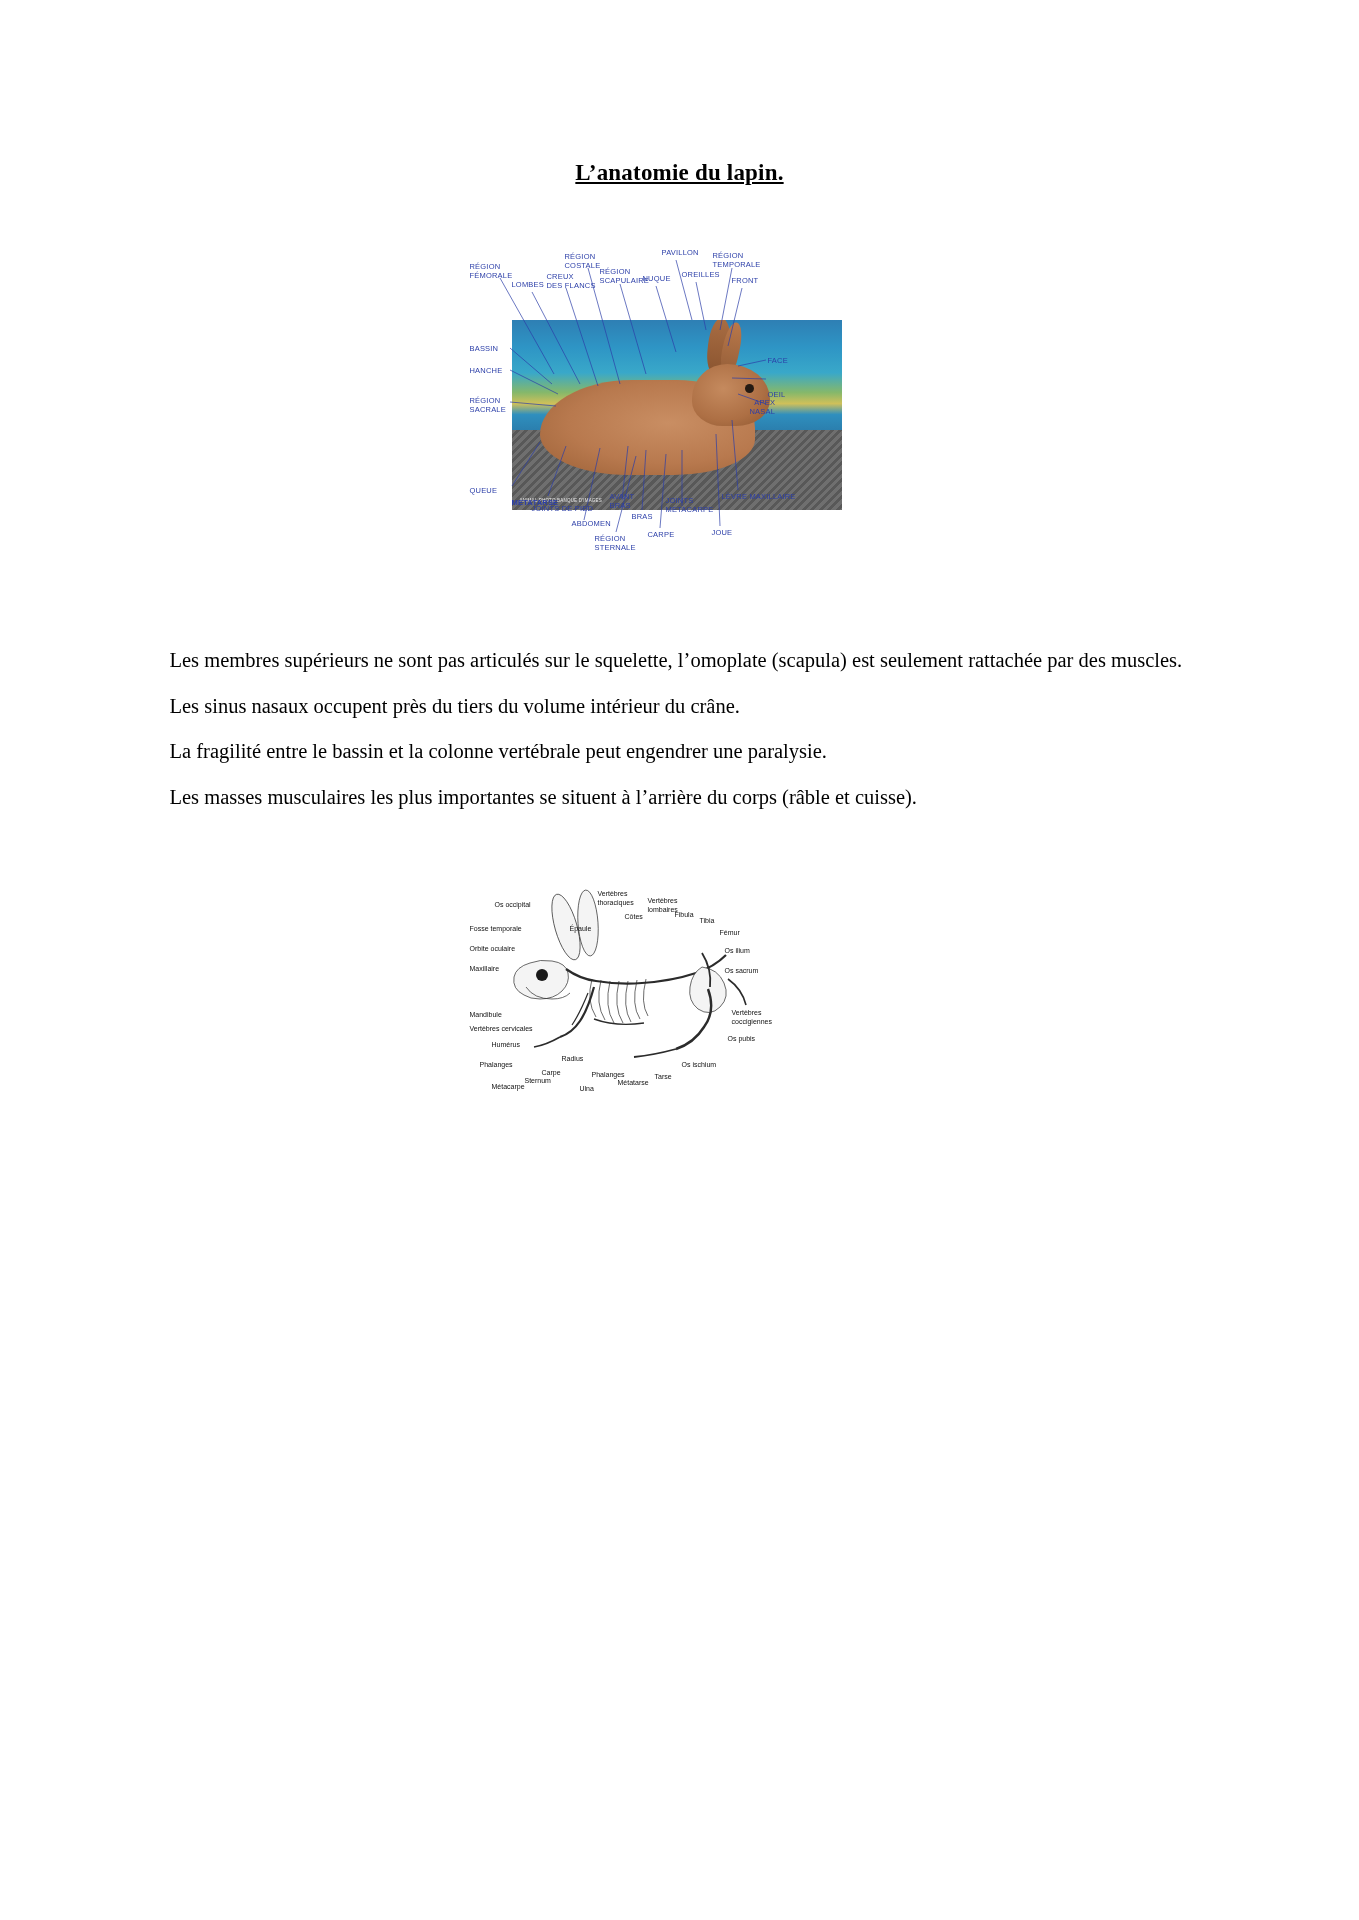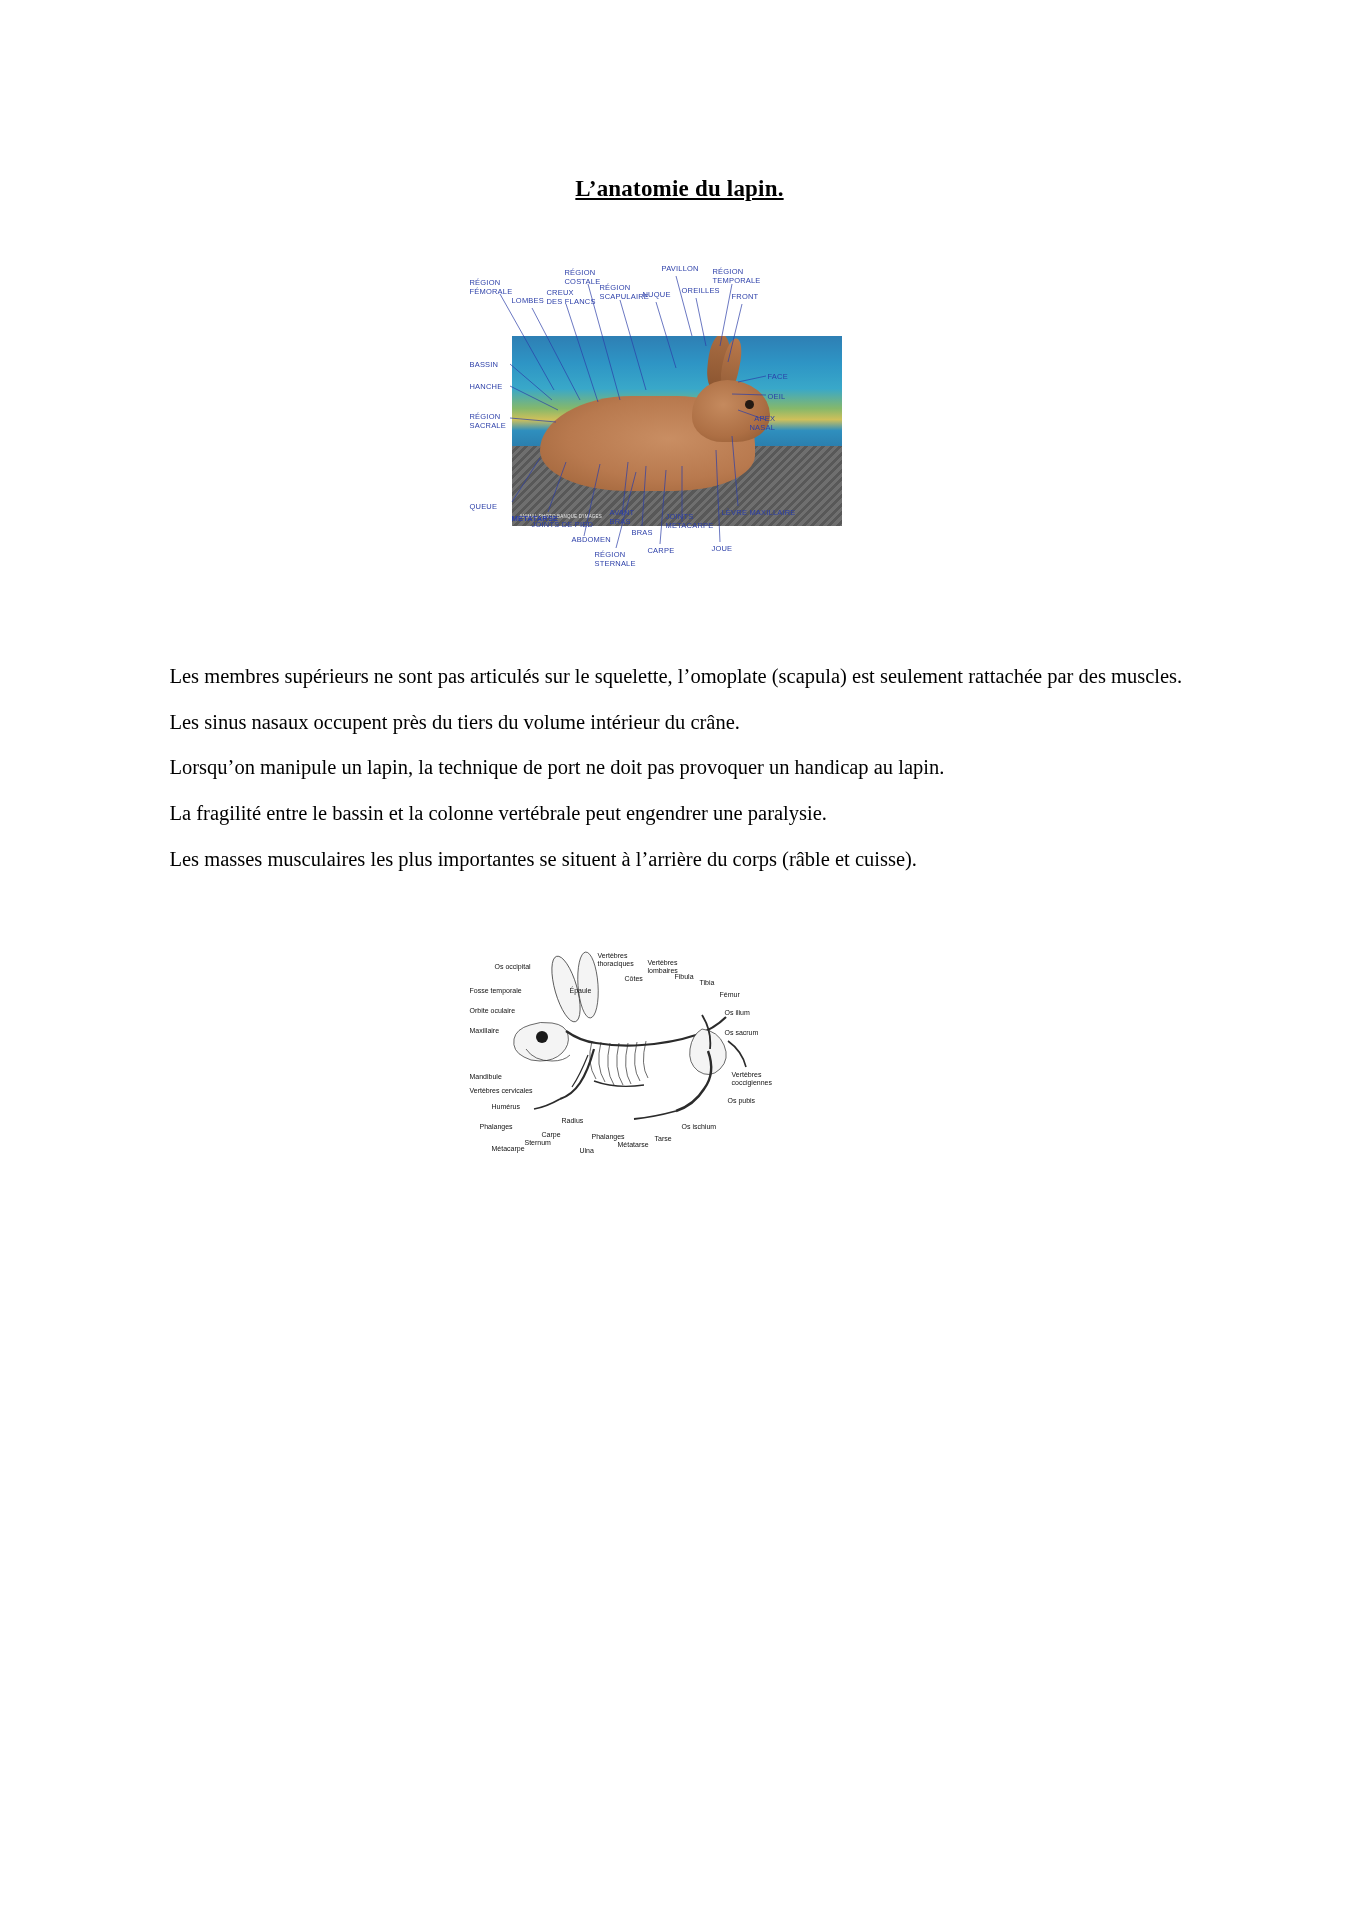--- a/index.html
+++ b/index.html
@@ -13,21 +13,21 @@
     font-family: "Liberation Serif", serif;
     color: #000000;
     position: relative;
     overflow: hidden;
   }
   .page {
     position: relative;
     width: 1359px;
     height: 1920px;
     box-sizing: border-box;
-    padding: 16px;
+    padding: 0;
   }
   .doc-title {
     text-align: center;
     font-weight: bold;
     font-size: 23px;
     text-decoration: underline;
     margin: 0;
     padding-top: 160px;
     letter-spacing: 0.2px;
     font-family: "Liberation Serif", serif;
@@ -239,21 +239,21 @@
     <div class="lbl" style="left:130px; top:33px;">RÉGION
 SCAPULAIRE</div>
     <div class="lbl" style="left:173px; top:40px;">NUQUE</div>
     <div class="lbl" style="left:212px; top:36px;">OREILLES</div>
     <div class="lbl" style="left:262px; top:42px;">FRONT</div>
     <div class="lbl" style="left:0px;   top:110px;text-align:center;">BASSIN</div>
     <div class="lbl" style="left:0px;   top:132px;">HANCHE</div>
     <div class="lbl" style="left:0px;   top:162px;">RÉGION
 SACRALE</div>
     <div class="lbl" style="left:298px; top:122px;">FACE</div>
-    <div class="lbl" style="left:298px; top:142px;">OEIL</div>
+    <div class="lbl" style="left:298px; top:156px;">OEIL</div>
     <div class="lbl" style="left:280px; top:164px;text-align:right;">APEX
 NASAL</div>
     <div class="lbl" style="left:0px;   top:252px;">QUEUE</div>
     <div class="lbl" style="left:42px;  top:264px;font-weight:bold;">METATARSE</div>
     <div class="lbl" style="left:62px;  top:270px;">JOINTS DE PIED</div>
     <div class="lbl" style="left:102px; top:285px;">ABDOMEN</div>
     <div class="lbl" style="left:140px; top:258px;">AVANT
 BRAS</div>
     <div class="lbl" style="left:162px; top:278px;">BRAS</div>
     <div class="lbl" style="left:125px; top:300px;">RÉGION
@@ -261,21 +261,20 @@
     <div class="lbl" style="left:178px; top:296px;">CARPE</div>
     <div class="lbl" style="left:196px; top:262px;">JOINTS
 METACARPE</div>
     <div class="lbl" style="left:242px; top:294px;">JOUE</div>
     <div class="lbl" style="left:252px; top:258px;">LÈVRE MAXILLAIRE</div>
   </div>
 
   <div class="body-text">
     <p> Les membres supérieurs ne sont pas articulés sur le squelette, l’omoplate (scapula) est seulement rattachée par des muscles.</p>
     <p>Les sinus nasaux occupent près du tiers du volume intérieur du crâne.</p>
-    <p>Lorsqu’on manipule un lapin, la technique de port ne doit pas provoquer un handicap au lapin.</p>
     <p>La fragilité entre le bassin et la colonne vertébrale peut engendrer une paralysie.</p>
     <p>Les masses musculaires les plus importantes se situent à l’arrière du corps (râble et cuisse).</p>
   </div>
 
   <div class="figure-skel">
 
     <svg viewBox="0 0 420 240">
       <g stroke="#2b2b2b" stroke-width="0.7" fill="#f4f4f4">
 
         <ellipse cx="96" cy="44" rx="11" ry="34" transform="rotate(-16 96 44)"></ellipse>

